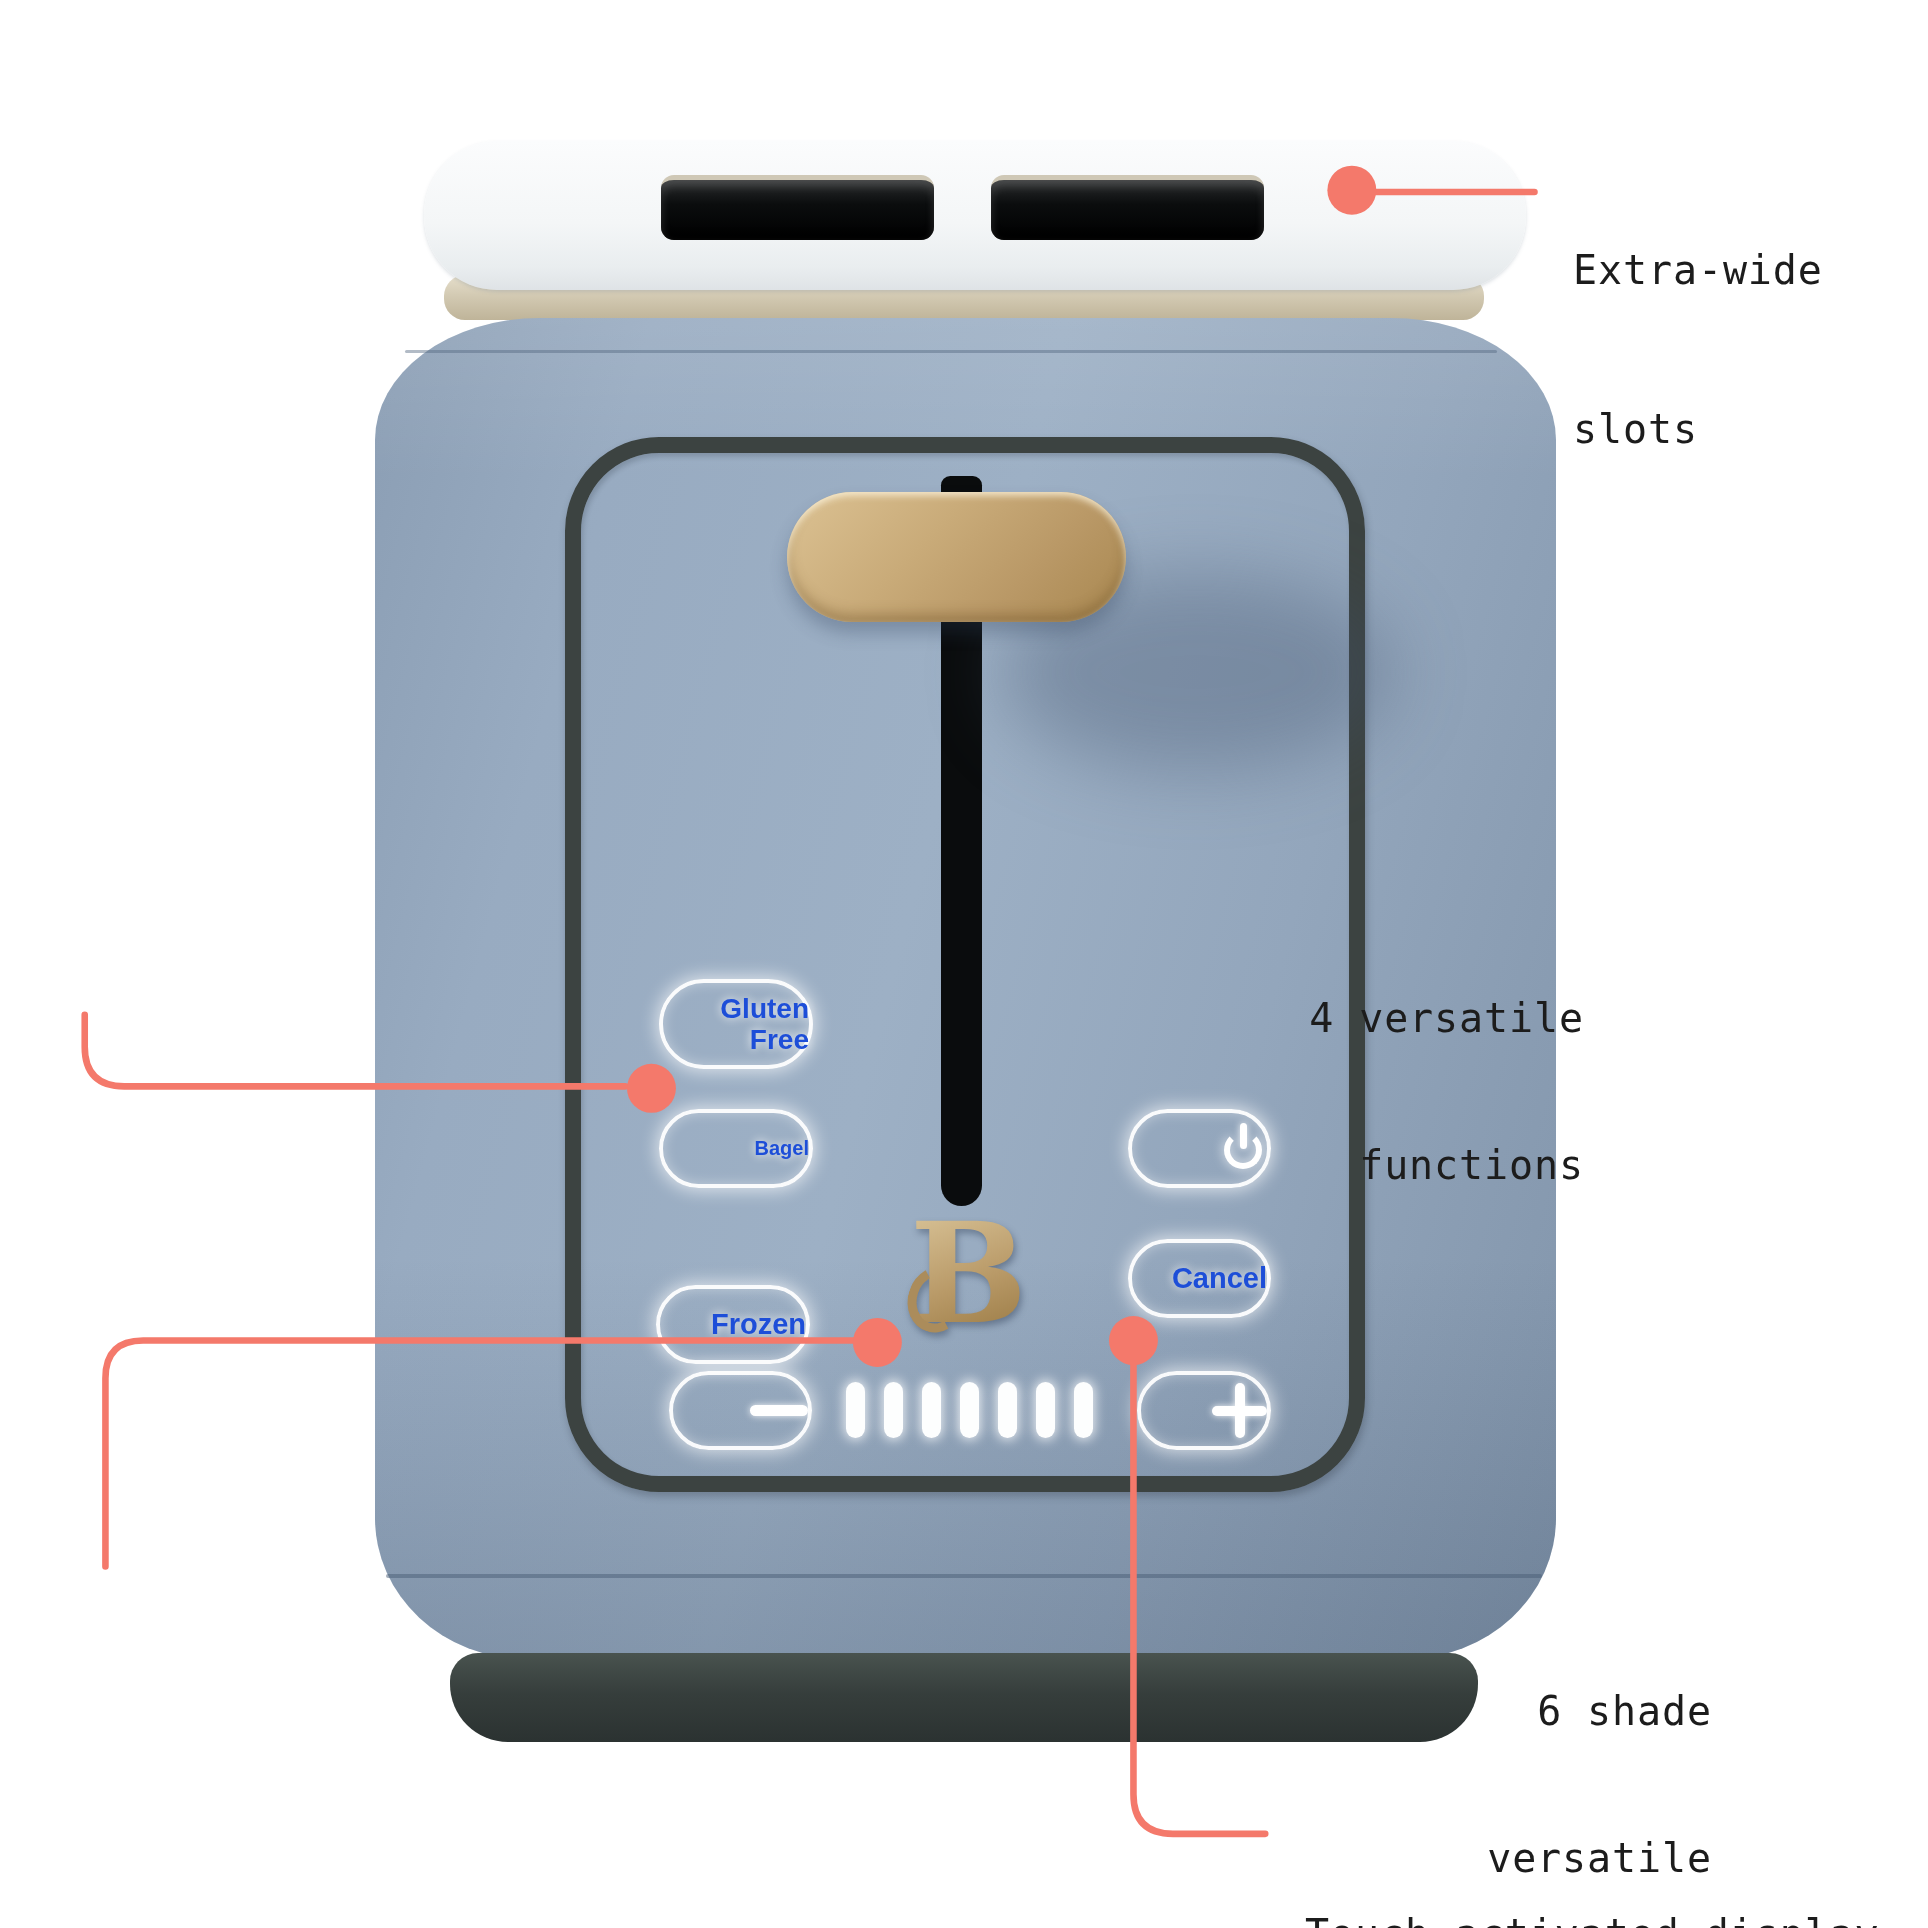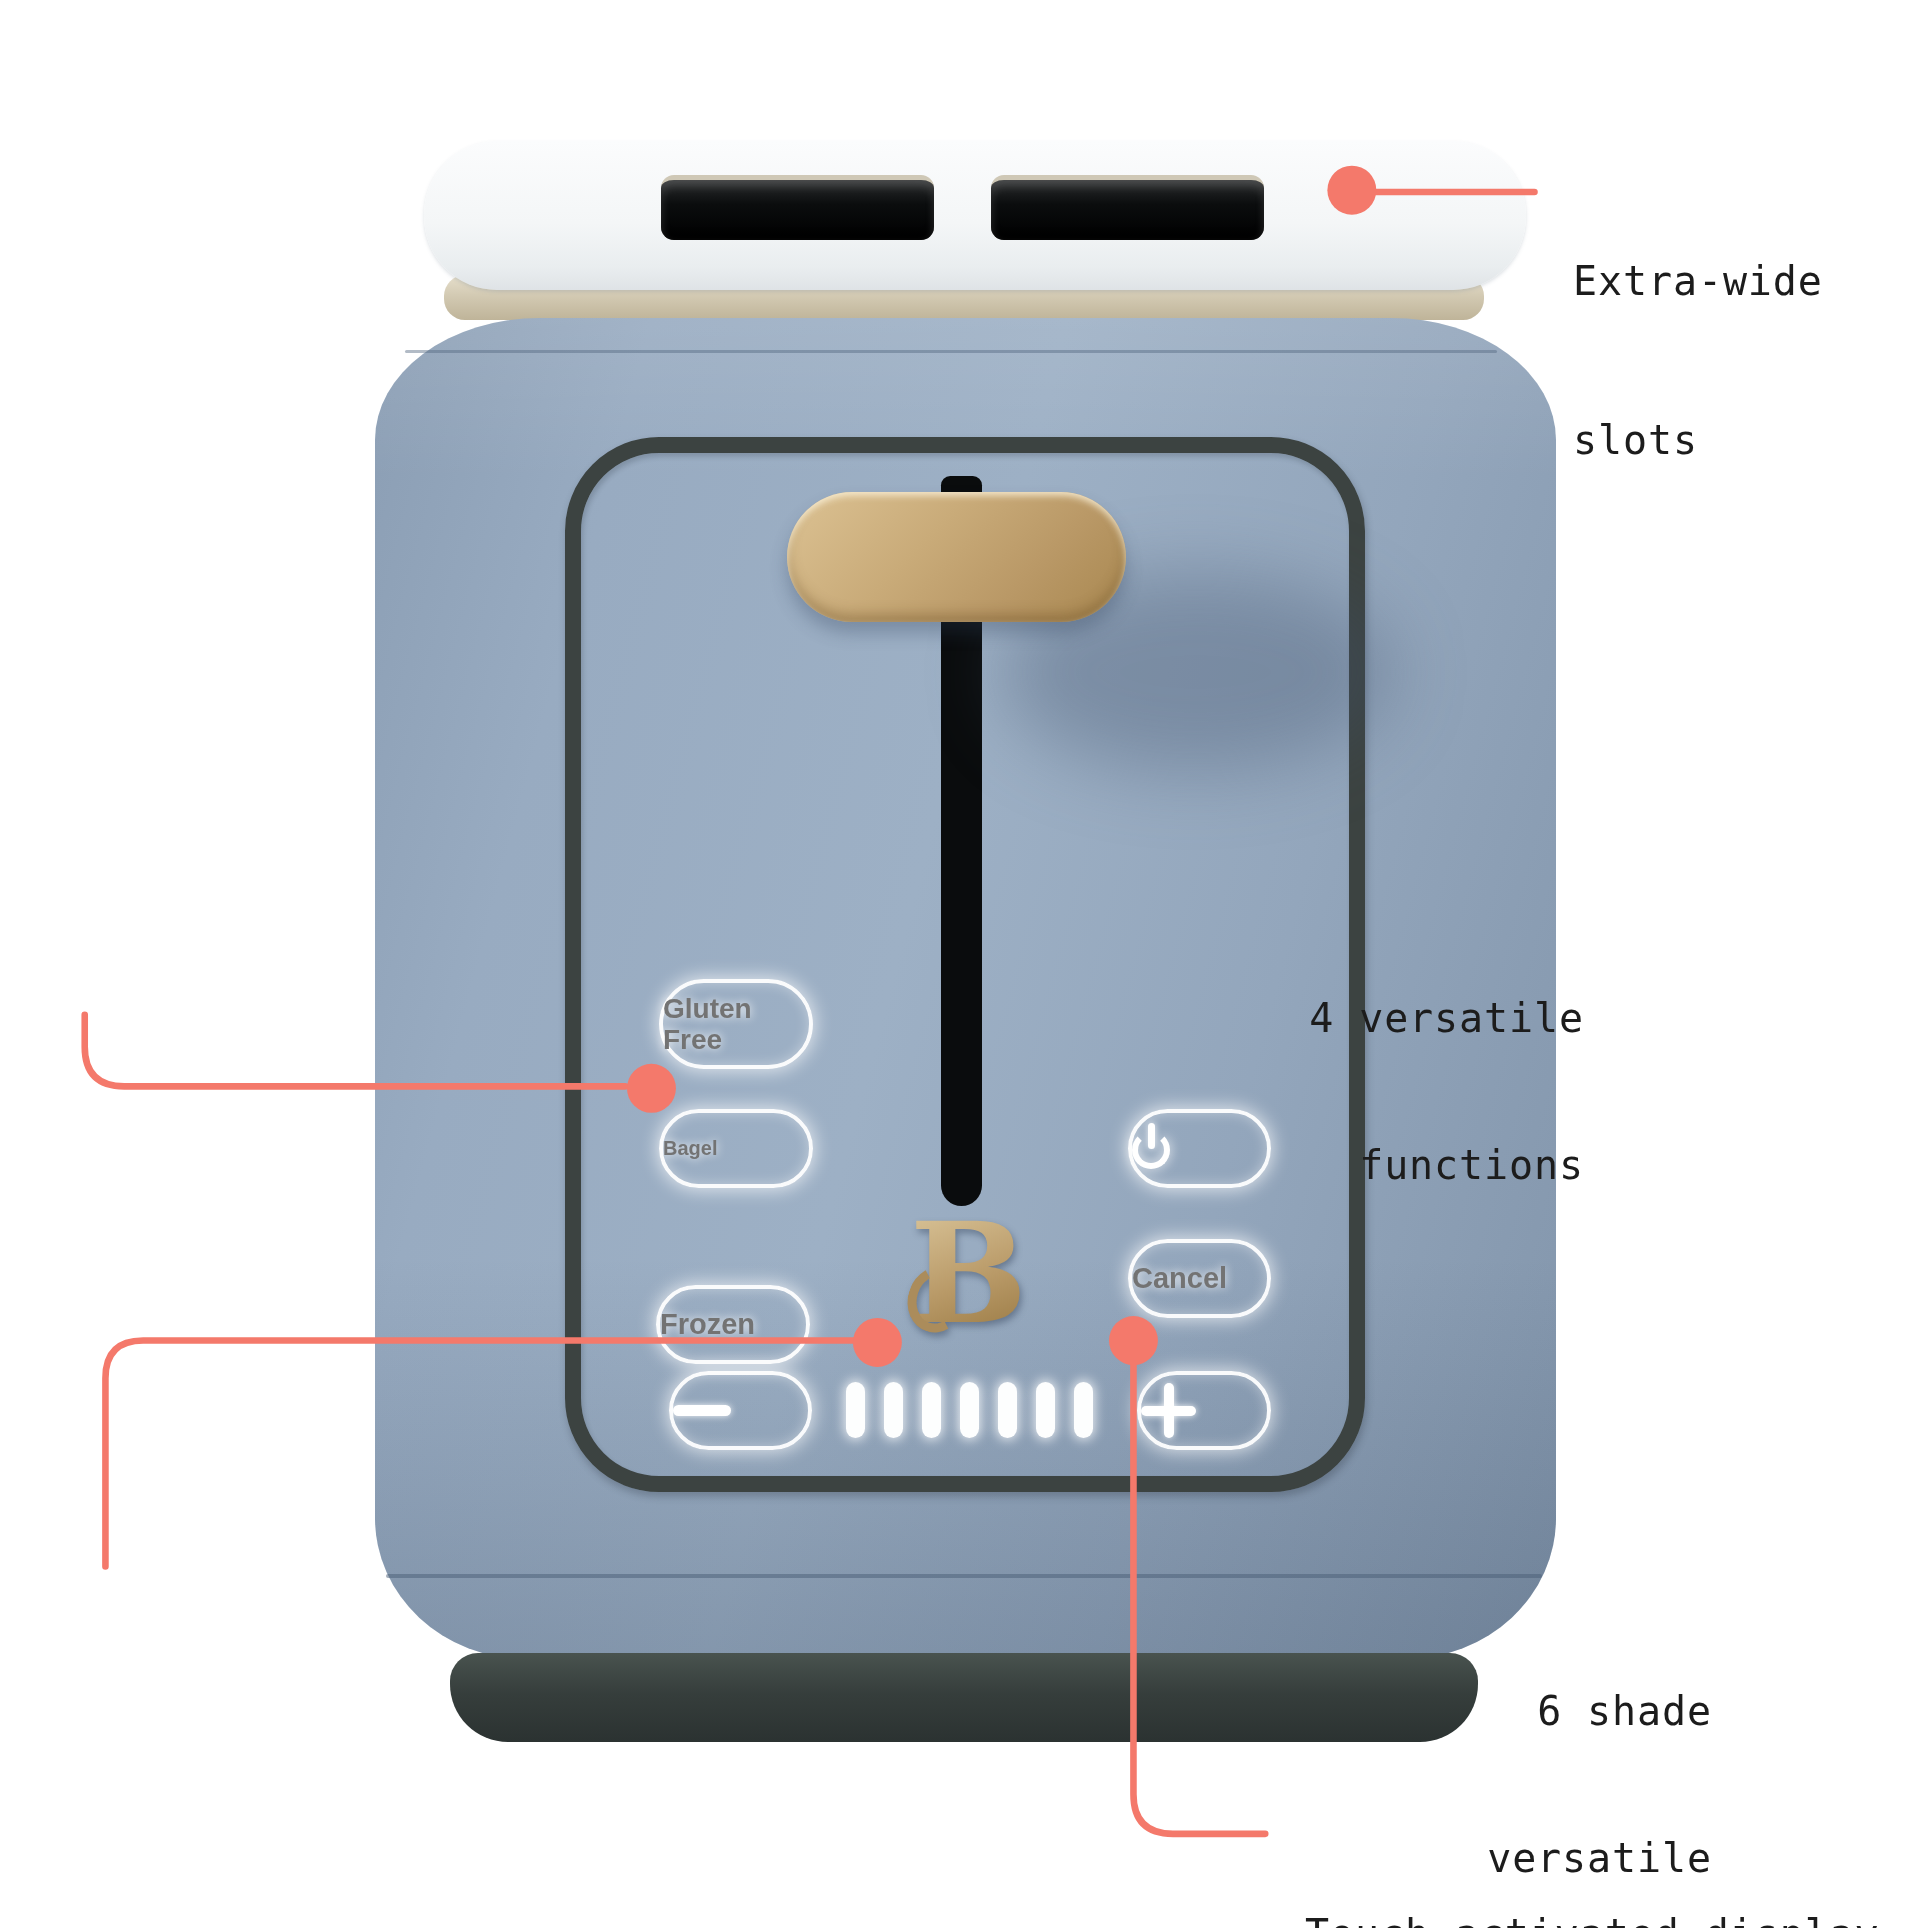--- a/index.html
+++ b/index.html
@@ -7,21 +7,21 @@
     position:relative;width:1928px;height:1928px;background:#ffffff;overflow:hidden;
     font-family:"DejaVu Sans Mono", monospace;
   }
 
   
   .callout-text{
     position:absolute;color:#1c1c1c;font-size:40px;line-height:53px;
     letter-spacing:0.9px;white-space:pre;
   }
   .callout-text.right{text-align:right;}
-  #callout-extra{left:1573px;top:149px;}
+  #callout-extra{left:1573px;top:138px;}
   #callout-versatile{top:896px;right:344px;line-height:49px;}
   #callout-browning{top:1589px;right:216px;line-height:49px;}
   #callout-touch{left:1305px;top:1802px;}
 
   
   .cap{
     position:absolute;left:424px;top:141px;width:1102px;height:149px;border-radius:73px;
     background:linear-gradient(180deg,#fbfcfd 0%,#f4f6f7 55%,#e9edef 85%,#dfe3e6 100%);
     box-shadow:0 1.9px 3.8px rgba(120,135,150,.25);
   }
@@ -70,23 +70,23 @@
   .handle{
     position:absolute;left:787px;top:492px;width:339px;height:130px;border-radius:66px;
     background:linear-gradient(135deg,#dcc293 0%,#c9ab79 40%,#b99866 70%,#a8874f 100%);
     box-shadow:0 11.3px 17px rgba(45,62,88,.30),
                inset 0 3.8px 7.5px rgba(255,246,222,.8),
                inset 0 -7.5px 13px rgba(92,64,24,.35);
   }
 
   
   .touch-btn{
-    position:absolute;display:flex;align-items:flex-start;justify-content:center;flex-direction:column;
+    position:absolute;display:flex;align-items:flex-end;justify-content:center;flex-direction:column;
     box-sizing:border-box;border:4.7px solid rgba(255,255,255,.95);border-radius:941px;
-    color:#737373;font-family:"Liberation Sans", sans-serif;font-weight:bold;
+    color:#1d4ed8;font-family:"Liberation Sans", sans-serif;font-weight:bold;
     text-shadow:0 0 9.4px rgba(255,255,255,.95);
     box-shadow:0 0 17px 2.8px rgba(255,255,255,.65), inset 0 0 13px rgba(255,255,255,.40);
   }
   #btn-gluten{left:659px;top:979px;width:154px;height:90px;font-size:28px;line-height:31px;}
   #btn-bagel{left:659px;top:1109px;width:154px;height:79px;font-size:20px;}
   #btn-frozen{left:656px;top:1239px;width:154px;height:79px;font-size:29px;margin-top:46px;}
   #btn-power{left:1128px;top:1109px;width:143px;height:79px;}
   #btn-cancel{left:1128px;top:1239px;width:143px;height:79px;font-size:29px;}
   #btn-minus{left:669px;top:1371px;width:143px;height:79px;}
   #btn-plus{left:1137px;top:1371px;width:134px;height:79px;}

